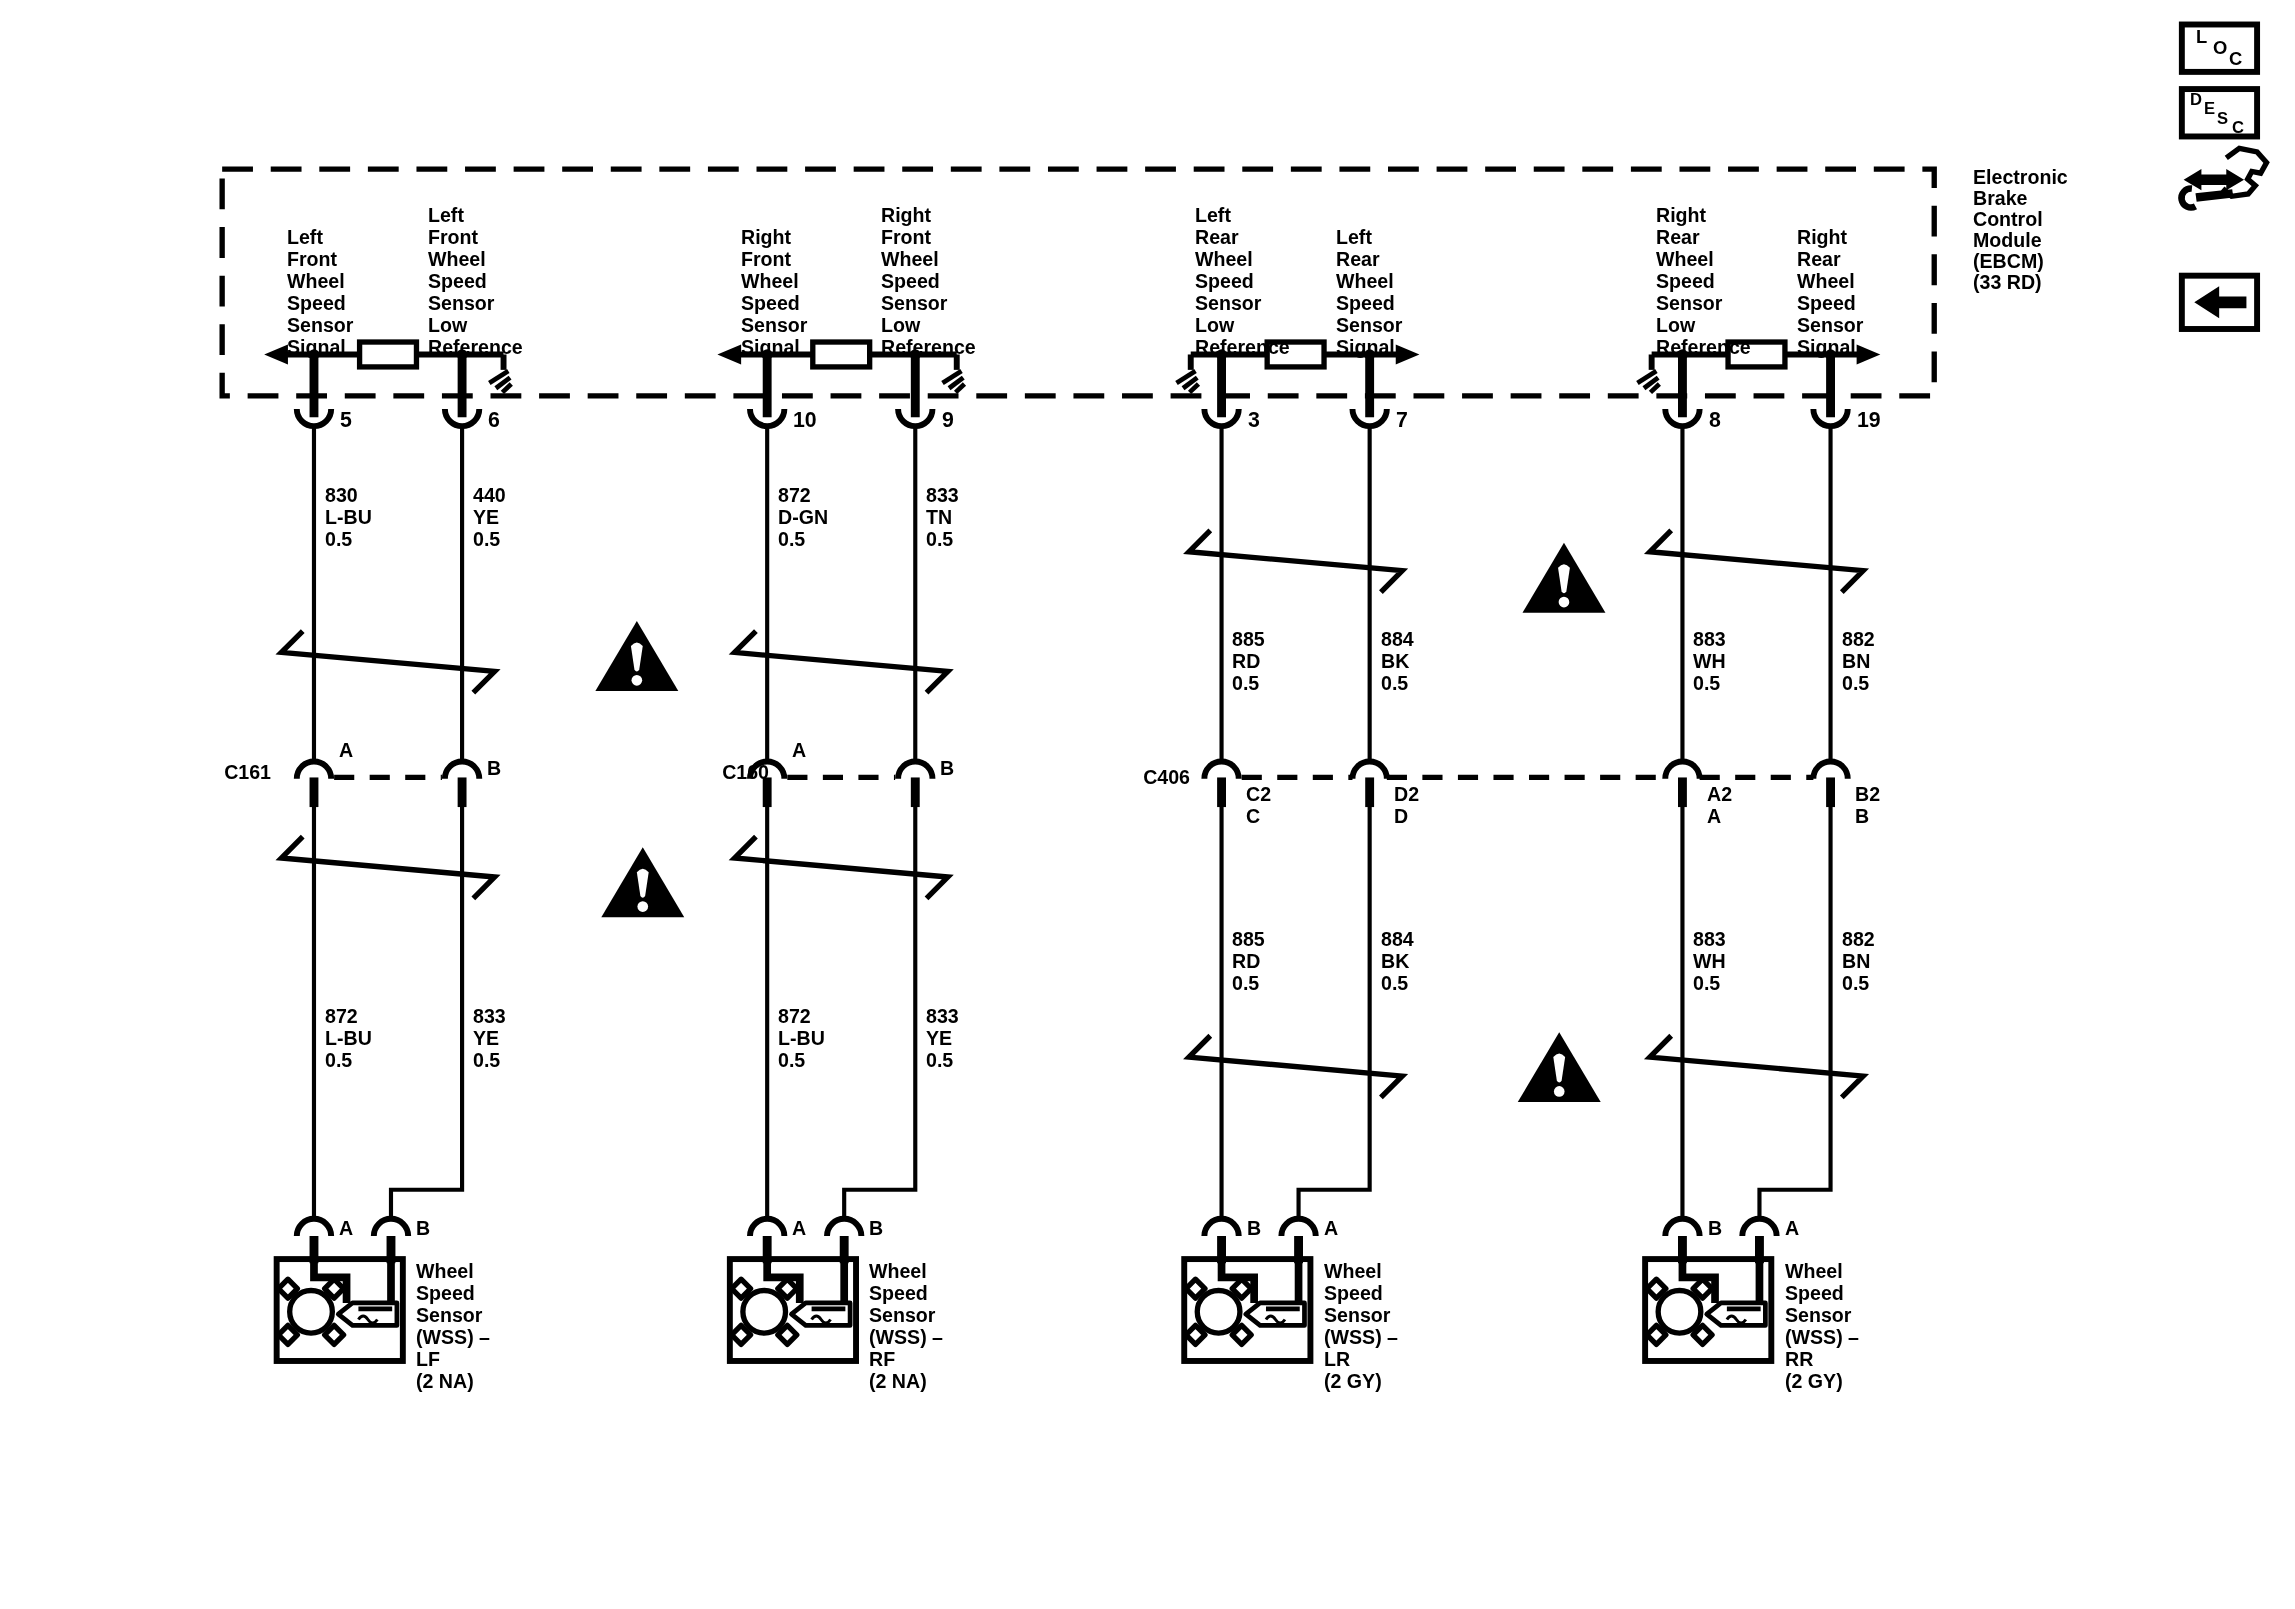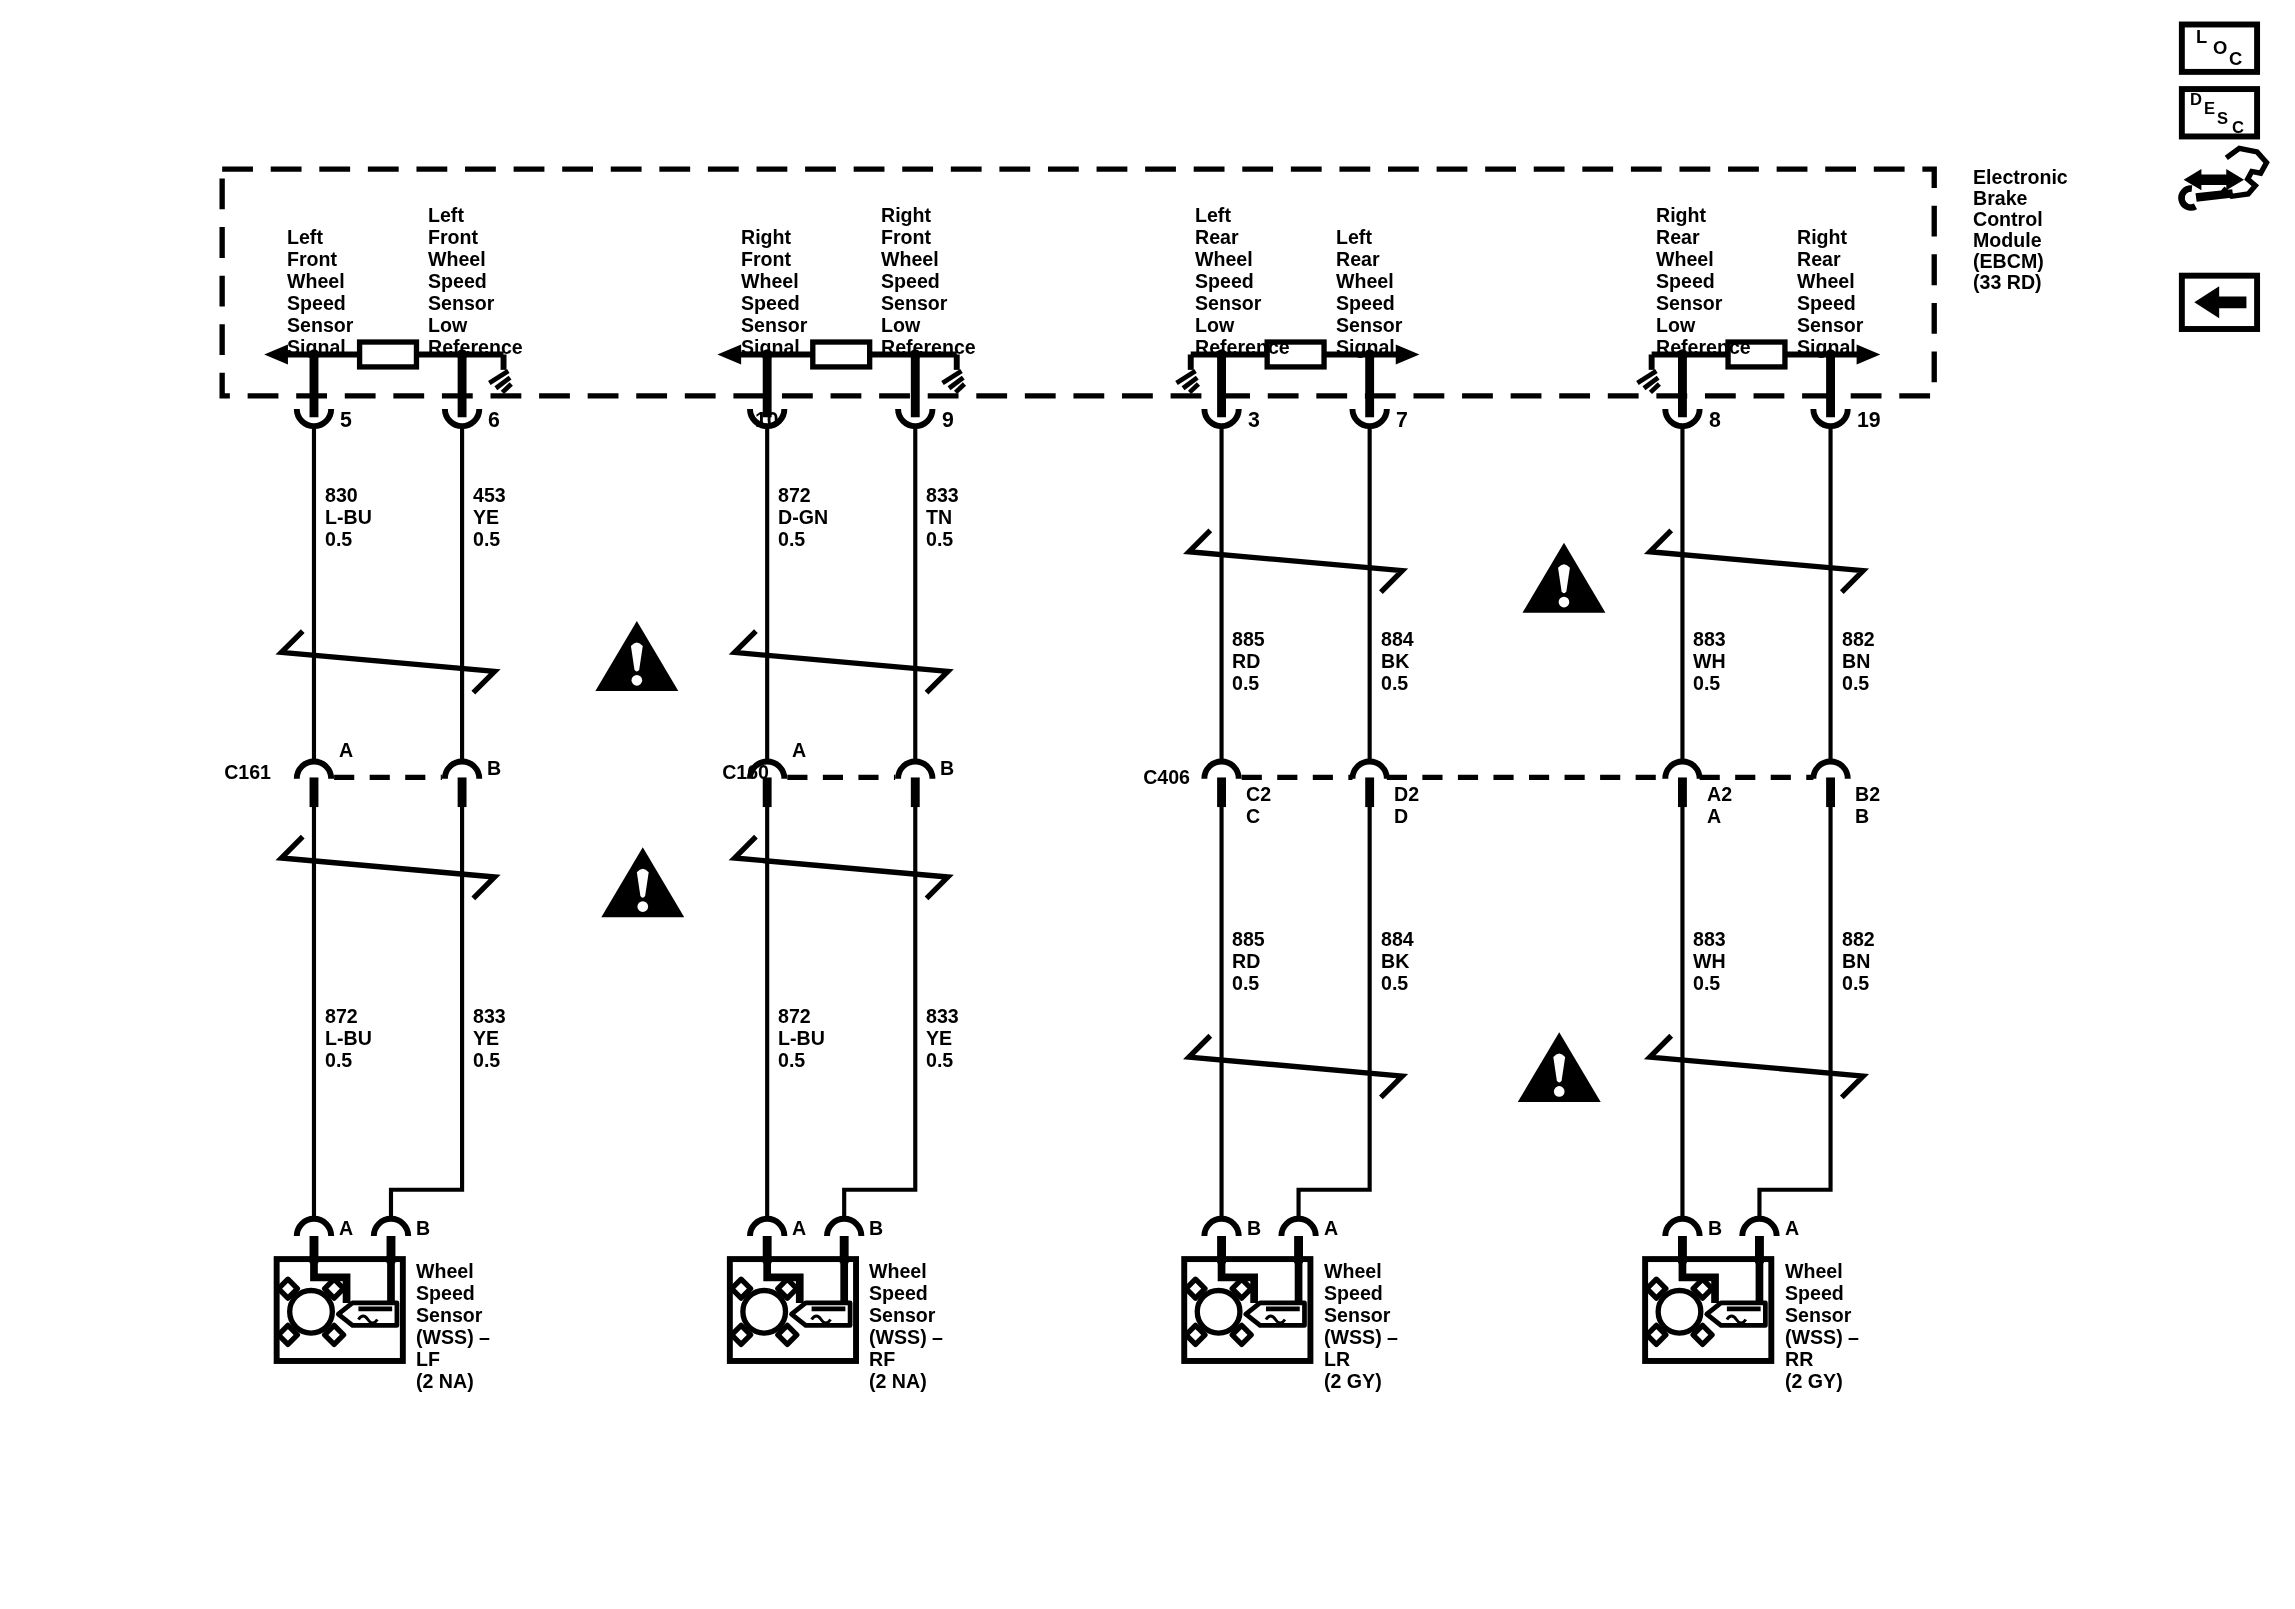--- a/index.html
+++ b/index.html
@@ -216,21 +216,21 @@
 Wheel
 Speed
 Sensor
 Low
 Reference</div>
   <div class="t pin" style="left:340px;top:409px">5</div>
   <div class="t pin" style="left:488px;top:409px">6</div>
   <div class="t" style="left:325px;top:484px">830
 L-BU
 0.5</div>
-  <div class="t" style="left:473px;top:484px">453
+  <div class="t" style="left:473px;top:484px">440
 YE
 0.5</div>
   <div class="t cname" style="left:152px;top:761px">C161</div>
   <div class="t" style="left:339px;top:739px">A</div>
   <div class="t" style="left:487px;top:757px">B</div>
   <div class="t" style="left:325px;top:1005px">872
 L-BU
 0.5</div>
   <div class="t" style="left:473px;top:1005px">833
 YE
@@ -250,21 +250,21 @@
 Speed
 Sensor
 Signal</div>
   <div class="t" style="left:881px;top:204px">Right
 Front
 Wheel
 Speed
 Sensor
 Low
 Reference</div>
-  <div class="t pin" style="left:755px;top:409px">10</div>
+  <div class="t pin" style="left:793px;top:409px">10</div>
   <div class="t pin" style="left:942px;top:409px">9</div>
   <div class="t" style="left:778px;top:484px">872
 D-GN
 0.5</div>
   <div class="t" style="left:926px;top:484px">833
 TN
 0.5</div>
   <div class="t cname" style="left:650px;top:761px">C160</div>
   <div class="t" style="left:792px;top:739px">A</div>
   <div class="t" style="left:940px;top:757px">B</div>

